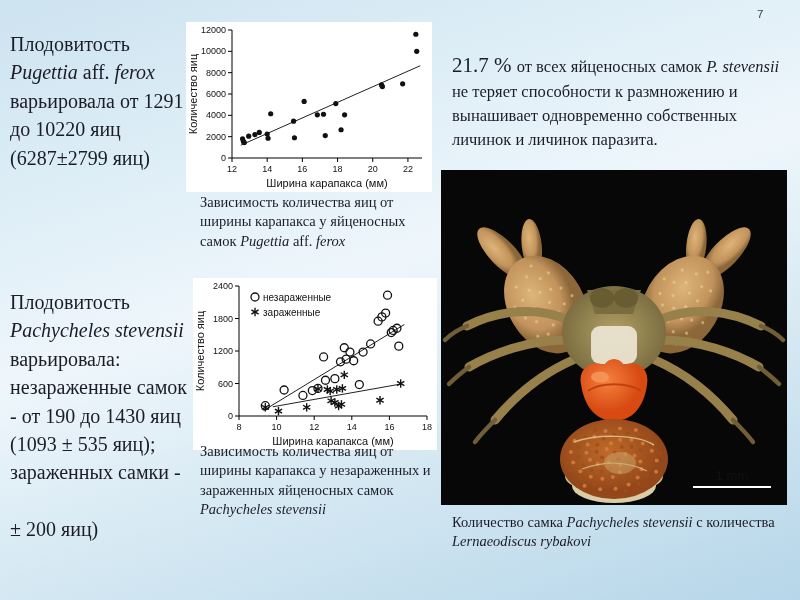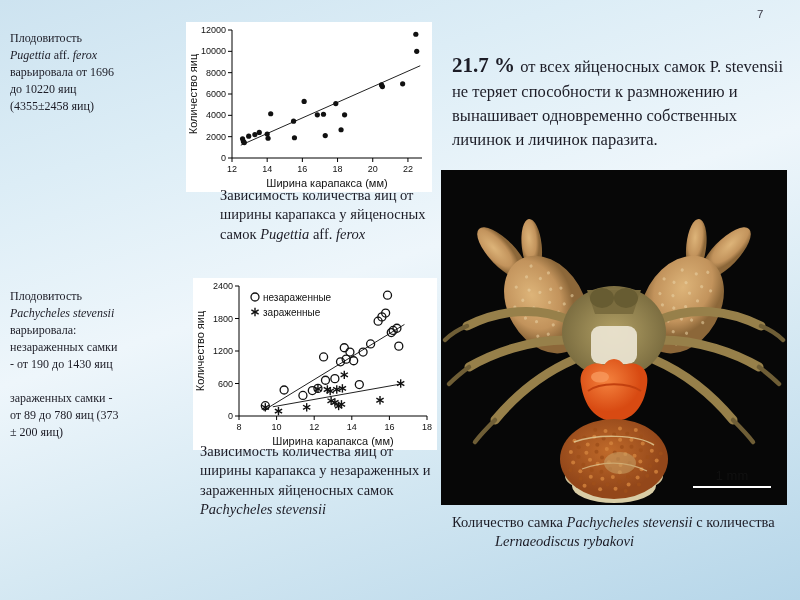--- a/index.html
+++ b/index.html
@@ -1,36 +1,36 @@
 <!DOCTYPE html>
 <html><head>
 <meta charset="utf-8">
 <style>
   html,body{margin:0;padding:0;background:#888;}
   .slide{position:relative;width:800px;height:600px;overflow:hidden;
     background:linear-gradient(162deg,#cde3f0 0%,#dcedf6 22%,#eef6fb 45%,#d6e9f3 68%,#b6d6e9 100%);
     font-family:"Liberation Serif",serif;color:#1c1c26;}
   .abs{position:absolute;}
-  .txt{font-size:12px;line-height:1.42;}
+  .txt{font-size:20px;line-height:1.42;}
   .cap{font-size:14.5px;line-height:1.33;}
   .stat{font-size:16.5px;line-height:1.45;}
   .stat-big{font-size:21px;font-weight:700;}
   .pagenum{font-size:11.5px;color:#3a3a46;font-family:"Liberation Sans",sans-serif;}
   .chart{background:#ffffff;}
   svg text{font-family:"Liberation Sans",sans-serif;fill:#111;}
   .photo{background:#070707;}
 </style>
 </head>
 <body>
 
 <div class="slide">
 
   <div class="abs pagenum" style="left:757px;top:8px;">7</div>
 
-  <div class="abs txt" style="left:10px;top:30px;width:176px;"><span>Плодовитость</span><br><span style="font-style: italic;">Pugettia</span><span> aff. </span><span style="font-style: italic;">ferox</span><br><span>варьировала  от 1696</span><br><span>до 10220 яиц</span><br><span>(4355±2458 яиц)</span></div>
+  <div class="abs txt" style="left:10px;top:30px;width:176px;"><span>Плодовитость</span><br><span style="font-style: italic;">Pugettia</span><span> aff. </span><span style="font-style: italic;">ferox</span><br><span>варьировала  от 1291</span><br><span>до 10220 яиц</span><br><span>(6287±2799 яиц)</span></div>
 
   <div class="abs chart" style="left:186px;top:22px;width:246px;height:170px;">
     <svg width="246" height="170">
         <line x1="46" y1="8" x2="46" y2="136" stroke="#000" stroke-width="1"></line>
         <line x1="46" y1="136" x2="236" y2="136" stroke="#000" stroke-width="1"></line>
         <line x1="42" y1="136" x2="46" y2="136" stroke="#000"></line>
         <text x="40" y="139" text-anchor="end" font-size="9">0</text>
         <line x1="42" y1="114.66666666666667" x2="46" y2="114.66666666666667" stroke="#000"></line>
         <text x="40" y="117.66666666666667" text-anchor="end" font-size="9">2000</text>
         <line x1="42" y1="93.33333333333334" x2="46" y2="93.33333333333334" stroke="#000"></line>
@@ -77,25 +77,25 @@
         <circle cx="155.07407407407405" cy="107.73333333333333" r="2.6" fill="#111"></circle>
         <circle cx="158.59259259259255" cy="92.8" r="2.6" fill="#111"></circle>
         <circle cx="195.53703703703704" cy="62.93333333333334" r="2.6" fill="#111"></circle>
         <circle cx="196.41666666666666" cy="64.53333333333333" r="2.6" fill="#111"></circle>
         <circle cx="216.64814814814812" cy="61.86666666666666" r="2.6" fill="#111"></circle>
         <circle cx="229.84259259259255" cy="12.266666666666666" r="2.6" fill="#111"></circle>
         <circle cx="230.72222222222223" cy="29.33333333333333" r="2.6" fill="#111"></circle>
       </svg>
   </div>
 
-  <div class="abs cap" style="left:200px;top:186px;width:238px;margin-left:20px;"><span>Зависимость количества яиц от ширины карапакса у яйценосных самок </span><span style="font-style: italic;">Pugettia</span><span> aff. </span><span style="font-style: italic;">ferox</span></div>
-
-  <div class="abs stat" style="left:452px;top:50px;width:342px;"><span class="stat-big" style="font-weight: 700;">21.7 % </span><span> от всех яйценосных самок </span><span style="">P. stevensii</span><span> не теряет способности к размножению  и вынашивает одновременно собственных личинок и личинок паразита.</span></div>
-
-  <div class="abs txt" style="left:10px;top:288px;width:182px;"><span>Плодовитость</span><br><span style="font-style: italic;">Pachycheles stevensii</span><br><span>варьировала:</span><br><span>незараженных  самки</span><br><span>-  от 190 до 1430 яиц</span><br><br><span>зараженных  самки -</span><br><span>от 89 до 780 яиц (373</span><br><span>± 200 яиц)</span></div>
+  <div class="abs cap" style="left:200px;top:193px;width:238px;"><span>Зависимость количества яиц от ширины карапакса у яйценосных самок </span><span style="font-style: italic;">Pugettia</span><span> aff. </span><span style="font-style: italic;">ferox</span></div>
+
+  <div class="abs stat" style="left:452px;top:50px;width:342px;"><span class="stat-big" style="font-weight: 400;">21.7 % </span><span> от всех яйценосных самок </span><span style="font-style: italic;">P. stevensii</span><span> не теряет способности к размножению  и вынашивает одновременно собственных личинок и личинок паразита.</span></div>
+
+  <div class="abs txt" style="left:10px;top:288px;width:182px;"><span>Плодовитость</span><br><span style="font-style: italic;">Pachycheles stevensii</span><br><span>варьировала:</span><br><span>незараженные  самок</span><br><span>-  от 190 до 1430 яиц</span><br><span>(1093 ± 535 яиц);</span><br><span>зараженных  самки -</span><br><br><span>± 200 яиц)</span></div>
 
   <div class="abs chart" style="left:193px;top:278px;width:244px;height:172px;">
     <svg width="244" height="172">
         <line x1="46" y1="8" x2="46" y2="138" stroke="#000" stroke-width="1"></line>
         <line x1="46" y1="138" x2="234" y2="138" stroke="#000" stroke-width="1"></line>
         <line x1="42" y1="138" x2="46" y2="138" stroke="#000"></line>
         <text x="40" y="141" text-anchor="end" font-size="9">0</text>
         <line x1="42" y1="105.5" x2="46" y2="105.5" stroke="#000"></line>
         <text x="40" y="108.5" text-anchor="end" font-size="9">600</text>
         <line x1="42" y1="73" x2="46" y2="73" stroke="#000"></line>
@@ -391,15 +391,15 @@
           <circle cx="143.53888547153016" cy="315.68815003431143" r="2" fill="#d1813c" opacity="0.85"></circle>
         </g>
       <path d="M133,272 C155,264 196,264 213,275" stroke="#e3cf9a" stroke-width="1.5" fill="none" opacity="0.8"></path>
       <path d="M141,299 C163,291 186,291 206,301" stroke="#e3cf9a" stroke-width="1.2" fill="none" opacity="0.7"></path>
       <ellipse cx="179" cy="293" rx="16" ry="11" fill="#c9a267" opacity="0.55"></ellipse>
       <line x1="252" y1="317" x2="330" y2="317" stroke="#ffffff" stroke-width="2"></line>
       <text x="291" y="310" text-anchor="middle" font-size="13" fill="#ffffff">1 mm</text>
     </svg>
   </div>
 
-  <div class="abs cap" style="left:452px;top:513px;width:342px;"><span>Количество самка </span><span style="font-style: italic;">Pachycheles stevensii</span><span> с количества </span><span style="font-style: italic; margin-left: 43px;">Lernaeodiscus rybakovi</span></div>
+  <div class="abs cap" style="left:452px;top:513px;width:342px;"><span>Количество самка </span><span style="font-style: italic;">Pachycheles stevensii</span><span> с количества </span><span style="font-style: italic;">Lernaeodiscus rybakovi</span></div>
 
 </div>
 
 </body></html>

